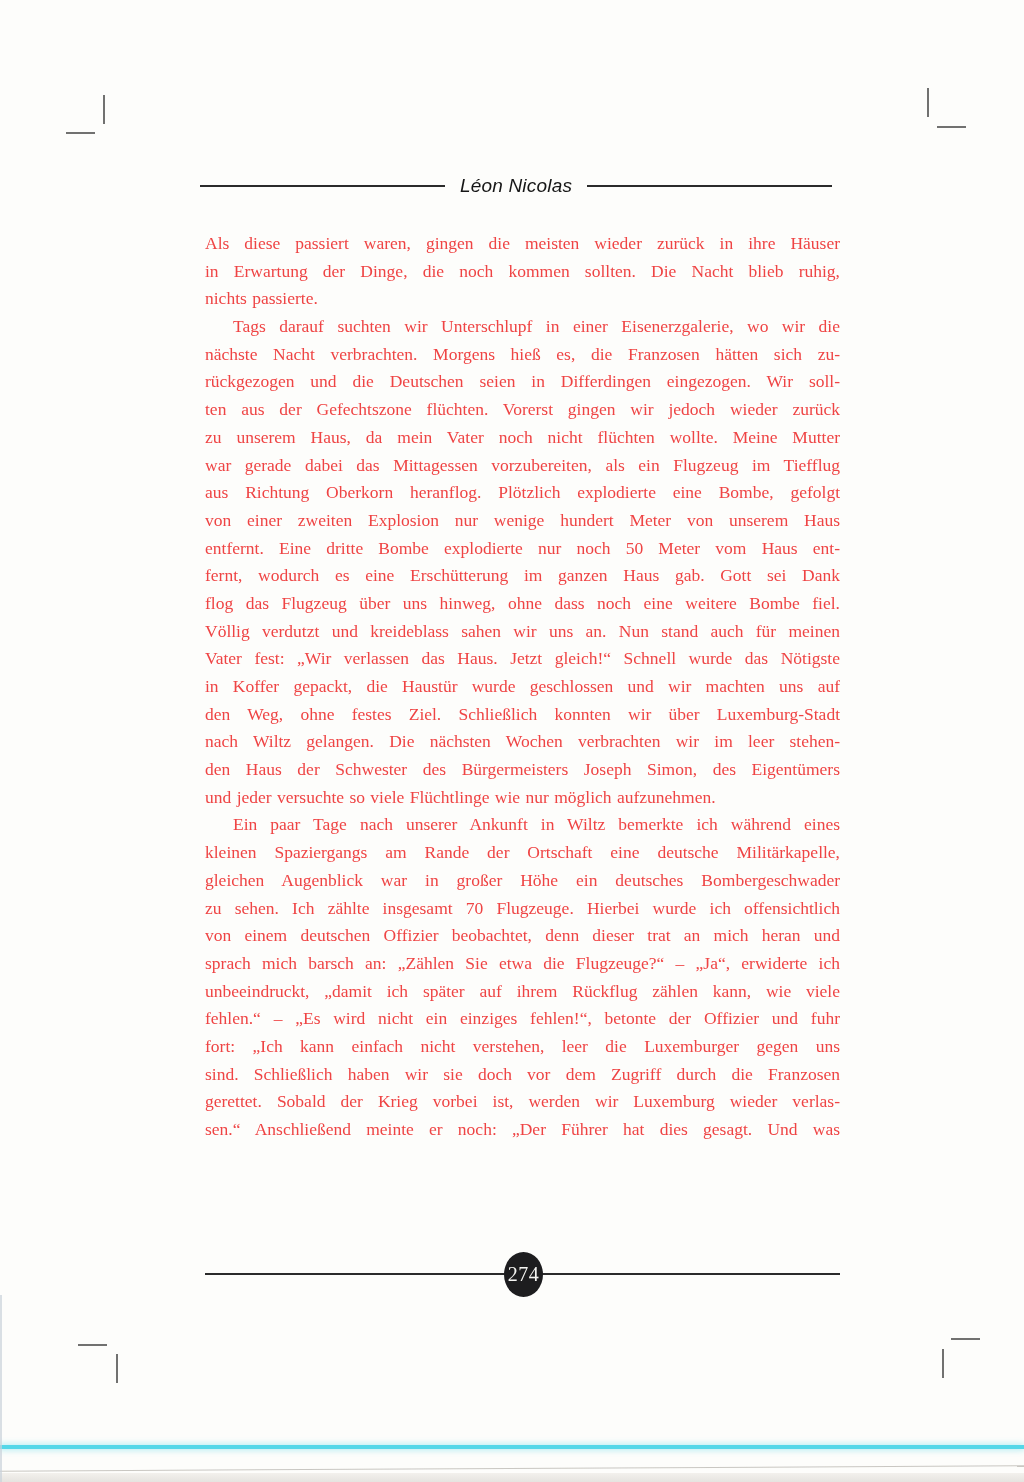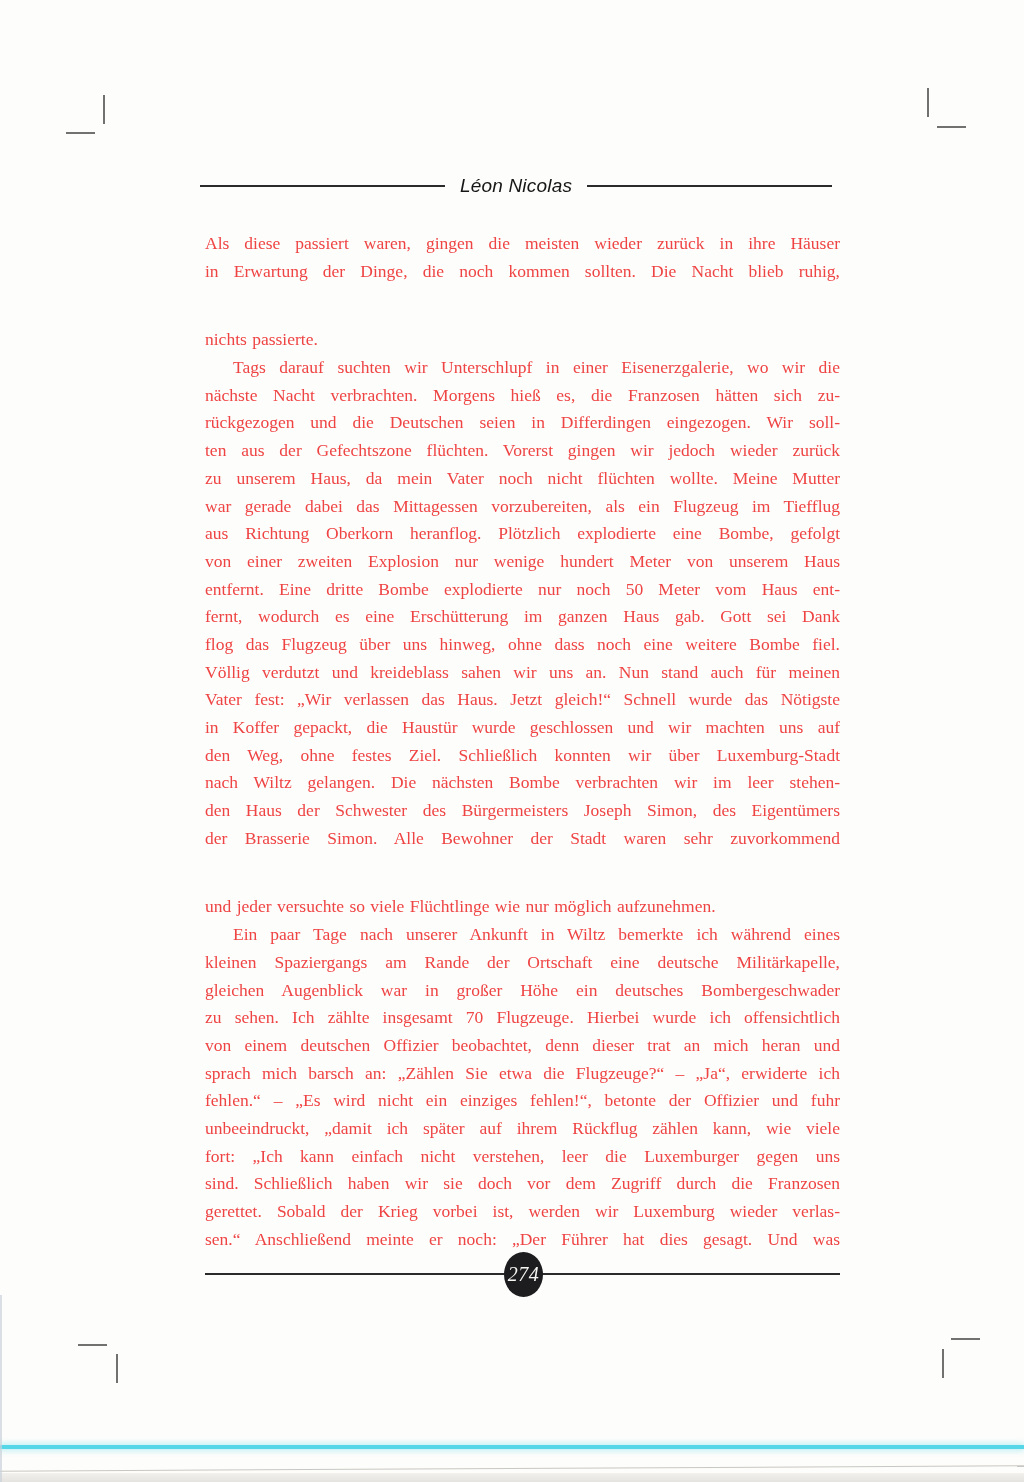--- a/index.html
+++ b/index.html
@@ -41,21 +41,21 @@
     color: #1b1b1b;
     word-spacing: 1px;
   }
   .text-line {
     text-align: justify;
     text-align-last: justify;
     overflow: hidden;
     white-space: normal;
     height: 27.7px;
   }
-  .text-line.para-end { text-align-last: left; margin-top: 41px; }
+  .text-line.para-end { text-align-last: left; }
   .text-line.indent { text-indent: 28px; }
 
   
   .footer-rule {
     position: absolute; top: 1273px; left: 205px; width: 635px; height: 1.6px;
     background: #2b2b2b;
   }
   .page-number-badge {
     position: absolute; top: 1252px; left: 504px; width: 39px; height: 45px;
     background: #1d1d1f; border-radius: 50%;
@@ -118,41 +118,40 @@
       <div class="text-line">war gerade dabei das Mittagessen vorzubereiten, als ein Flugzeug im Tiefflug</div>
       <div class="text-line">aus Richtung Oberkorn heranflog. Plötzlich explodierte eine Bombe, gefolgt</div>
       <div class="text-line">von einer zweiten Explosion nur wenige hundert Meter von unserem Haus</div>
       <div class="text-line">entfernt. Eine dritte Bombe explodierte nur noch 50 Meter vom Haus ent-</div>
       <div class="text-line">fernt, wodurch es eine Erschütterung im ganzen Haus gab. Gott sei Dank</div>
       <div class="text-line">flog das Flugzeug über uns hinweg, ohne dass noch eine weitere Bombe fiel.</div>
       <div class="text-line">Völlig verdutzt und kreideblass sahen wir uns an. Nun stand auch für meinen</div>
       <div class="text-line">Vater fest: „Wir verlassen das Haus. Jetzt gleich!“ Schnell wurde das Nötigste</div>
       <div class="text-line">in Koffer gepackt, die Haustür wurde geschlossen und wir machten uns auf</div>
       <div class="text-line">den Weg, ohne festes Ziel. Schließlich konnten wir über Luxemburg-Stadt</div>
-      <div class="text-line">nach Wiltz gelangen. Die nächsten Bombe verbrachten wir im leer stehen-</div>
+      <div class="text-line">nach Wiltz gelangen. Die nächsten Wochen verbrachten wir im leer stehen-</div>
       <div class="text-line">den Haus der Schwester des Bürgermeisters Joseph Simon, des Eigentümers</div>
-      <div class="text-line">der Brasserie Simon. Alle Bewohner der Stadt waren sehr zuvorkommend</div>
       <div class="text-line para-end">und jeder versuchte so viele Flüchtlinge wie nur möglich aufzunehmen.</div>
       <div class="text-line indent">Ein paar Tage nach unserer Ankunft in Wiltz bemerkte ich während eines</div>
       <div class="text-line">kleinen Spaziergangs am Rande der Ortschaft eine deutsche Militärkapelle,</div>
       <div class="text-line">gleichen Augenblick war in großer Höhe ein deutsches Bombergeschwader</div>
       <div class="text-line">zu sehen. Ich zählte insgesamt 70 Flugzeuge. Hierbei wurde ich offensichtlich</div>
       <div class="text-line">von einem deutschen Offizier beobachtet, denn dieser trat an mich heran und</div>
       <div class="text-line">sprach mich barsch an: „Zählen Sie etwa die Flugzeuge?“ – „Ja“, erwiderte ich</div>
+      <div class="text-line">unbeeindruckt, „damit ich später auf ihrem Rückflug zählen kann, wie viele</div>
       <div class="text-line">fehlen.“ – „Es wird nicht ein einziges fehlen!“, betonte der Offizier und fuhr</div>
-      <div class="text-line">unbeeindruckt, „damit ich später auf ihrem Rückflug zählen kann, wie viele</div>
       <div class="text-line">fort: „Ich kann einfach nicht verstehen, leer die Luxemburger gegen uns</div>
       <div class="text-line">sind. Schließlich haben wir sie doch vor dem Zugriff durch die Franzosen</div>
       <div class="text-line">gerettet. Sobald der Krieg vorbei ist, werden wir Luxemburg wieder verlas-</div>
       <div class="text-line">sen.“ Anschließend meinte er noch: „Der Führer hat dies gesagt. Und was</div>
     </main>
 
   <footer>
     <div class="footer-rule"></div>
-    <div class="page-number-badge" style="background: rgb(29, 29, 31); font-style: italic;">
+    <div class="page-number-badge" style="background: rgb(29, 29, 31);">
       <span>274</span>
     </div>
   </footer>
 
   <div class="accent-bar" style="background: rgb(85, 215, 232);"></div>
   <div class="scan-edge-diagonal"></div>
   <div class="scan-bottom-strip"></div>
   <div class="scan-left-edge"></div>
 
 </div>

